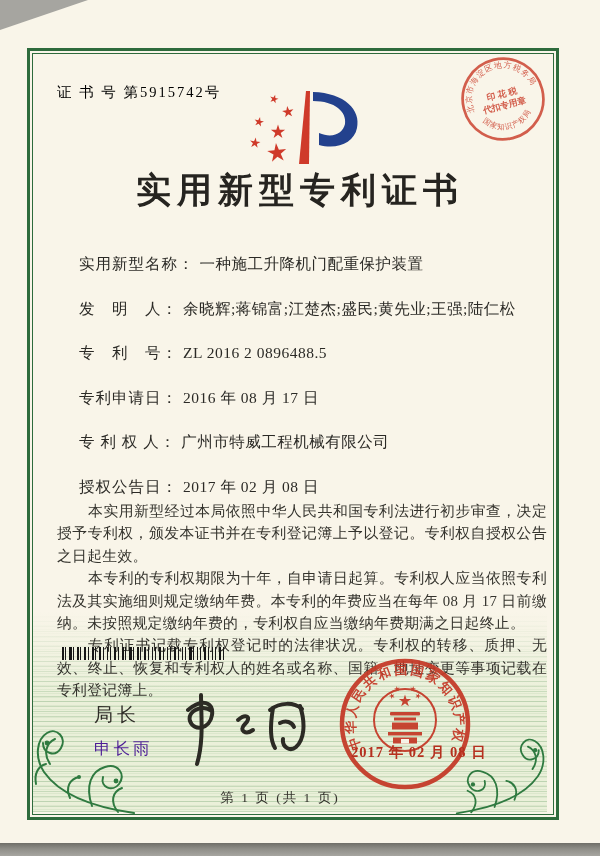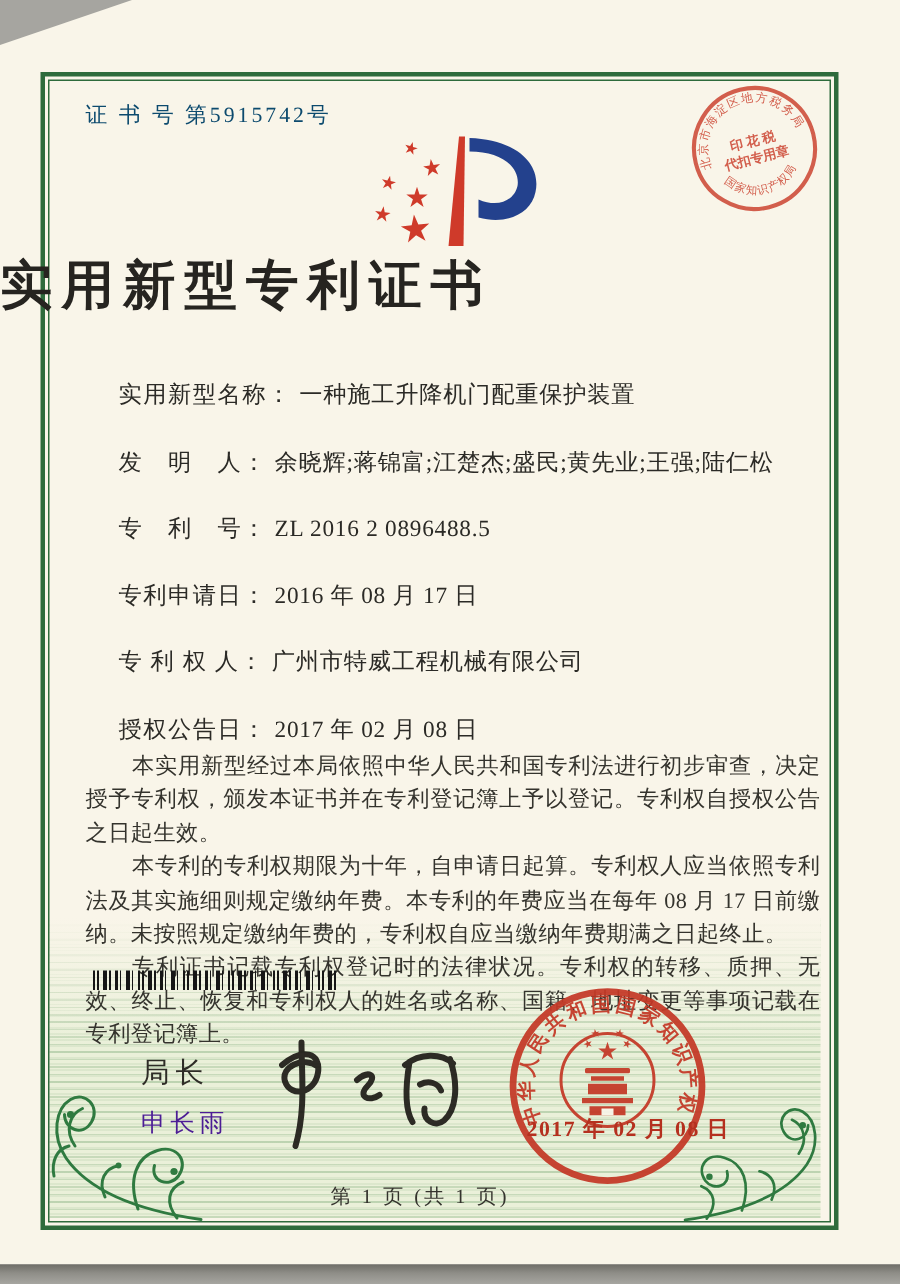--- a/index.html
+++ b/index.html
@@ -29,26 +29,26 @@
   .guilloche-fade{
     position:absolute;left:33px;top:612px;width:514px;height:85px;
     background:linear-gradient(180deg,#f9f5e9 0%,rgba(249,245,233,0) 100%);
   }
   .frame-outer{
     position:absolute;left:27px;top:48px;width:526px;height:766px;
     border:3px solid #2e6b3c;
   }
   .frame-inner{position:absolute;inset:2px;border:1px solid #2e6b3c;}
   .cert-no{
-    position:absolute;left:57px;top:67px;font-size:14.5px;letter-spacing:2px;color:#0c4a6e;
+    position:absolute;left:57px;top:83px;font-size:14.5px;letter-spacing:2px;color:#000000;
   }
   .tax-stamp{position:absolute;left:459px;top:55px;width:88px;height:88px;transform:rotate(-14deg);opacity:.85;}
   .logo{position:absolute;left:233px;top:86px;width:136px;height:82px;}
   .title{
-    position:absolute;left:0;top:167px;width:600px;
+    position:absolute;left:0;top:167px;width:600px;text-align:center;
     font-size:35px;font-weight:bold;letter-spacing:6px;color:#262420;
   }
   .fields{position:absolute;left:57px;top:252px;width:492px;}
   .field{margin-bottom:21.5px;font-size:15.5px;line-height:23px;white-space:nowrap;}
   .field .lbl{letter-spacing:1px;margin-left:22px;}
   .field .val{margin-left:5px;letter-spacing:0.5px;}
   .paras{position:absolute;left:57px;top:500px;width:490px;font-size:14.8px;line-height:22.4px;text-align:justify;color:#34332d;}
   .paras p{margin:0;text-indent:2.1em;letter-spacing:0.3px;}
   .barcode{
     position:absolute;left:62px;top:647px;width:163px;height:13px;

